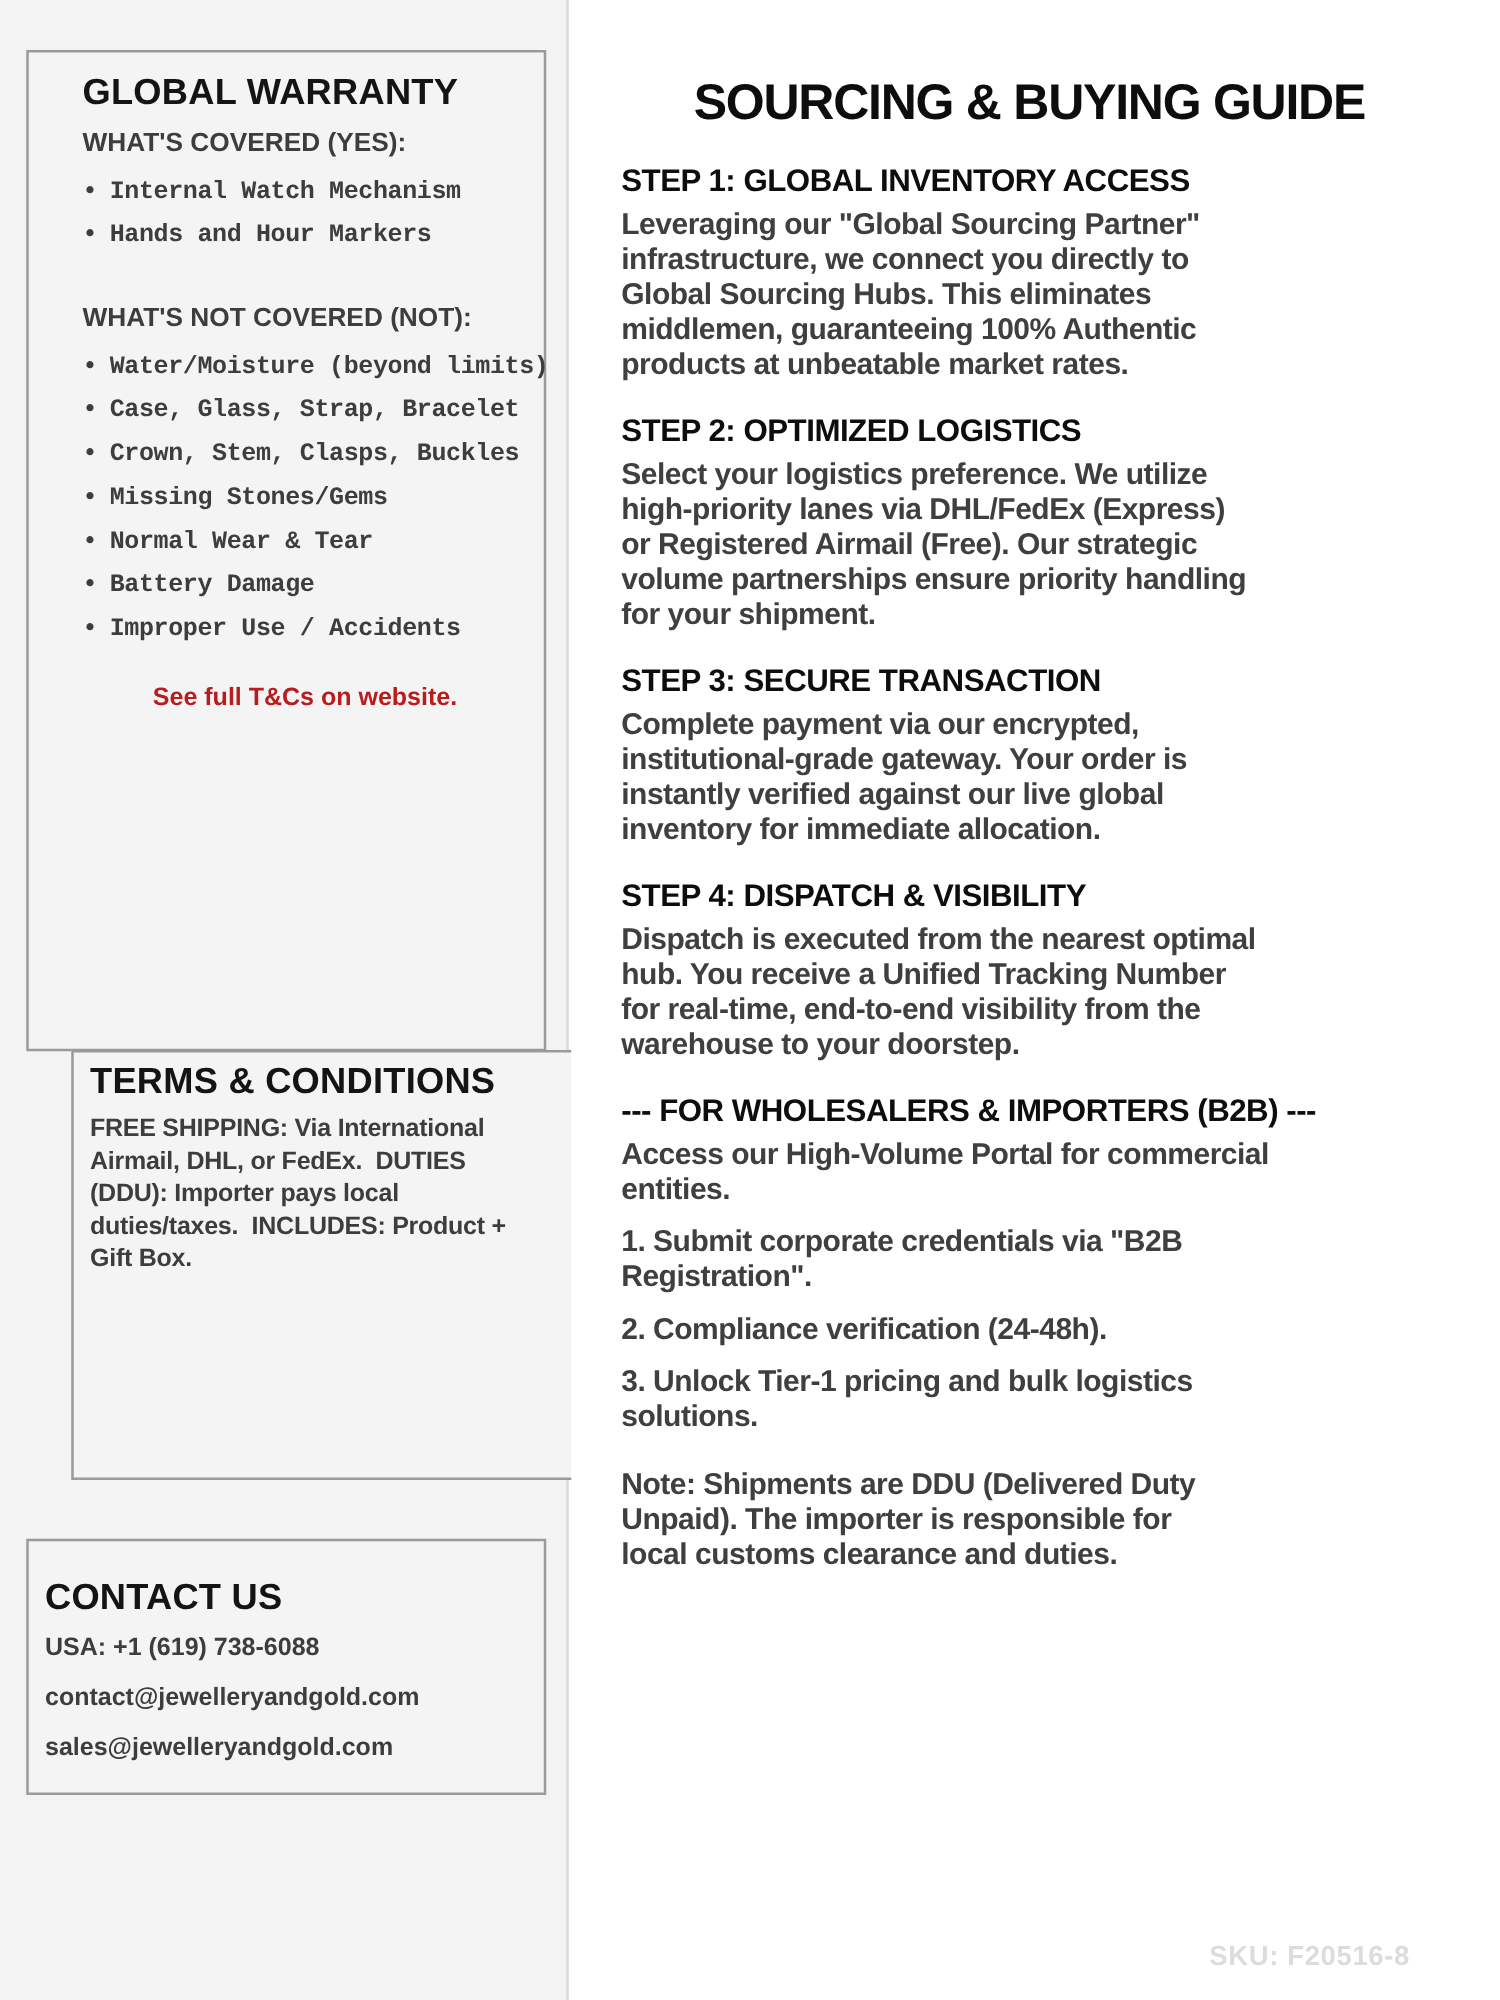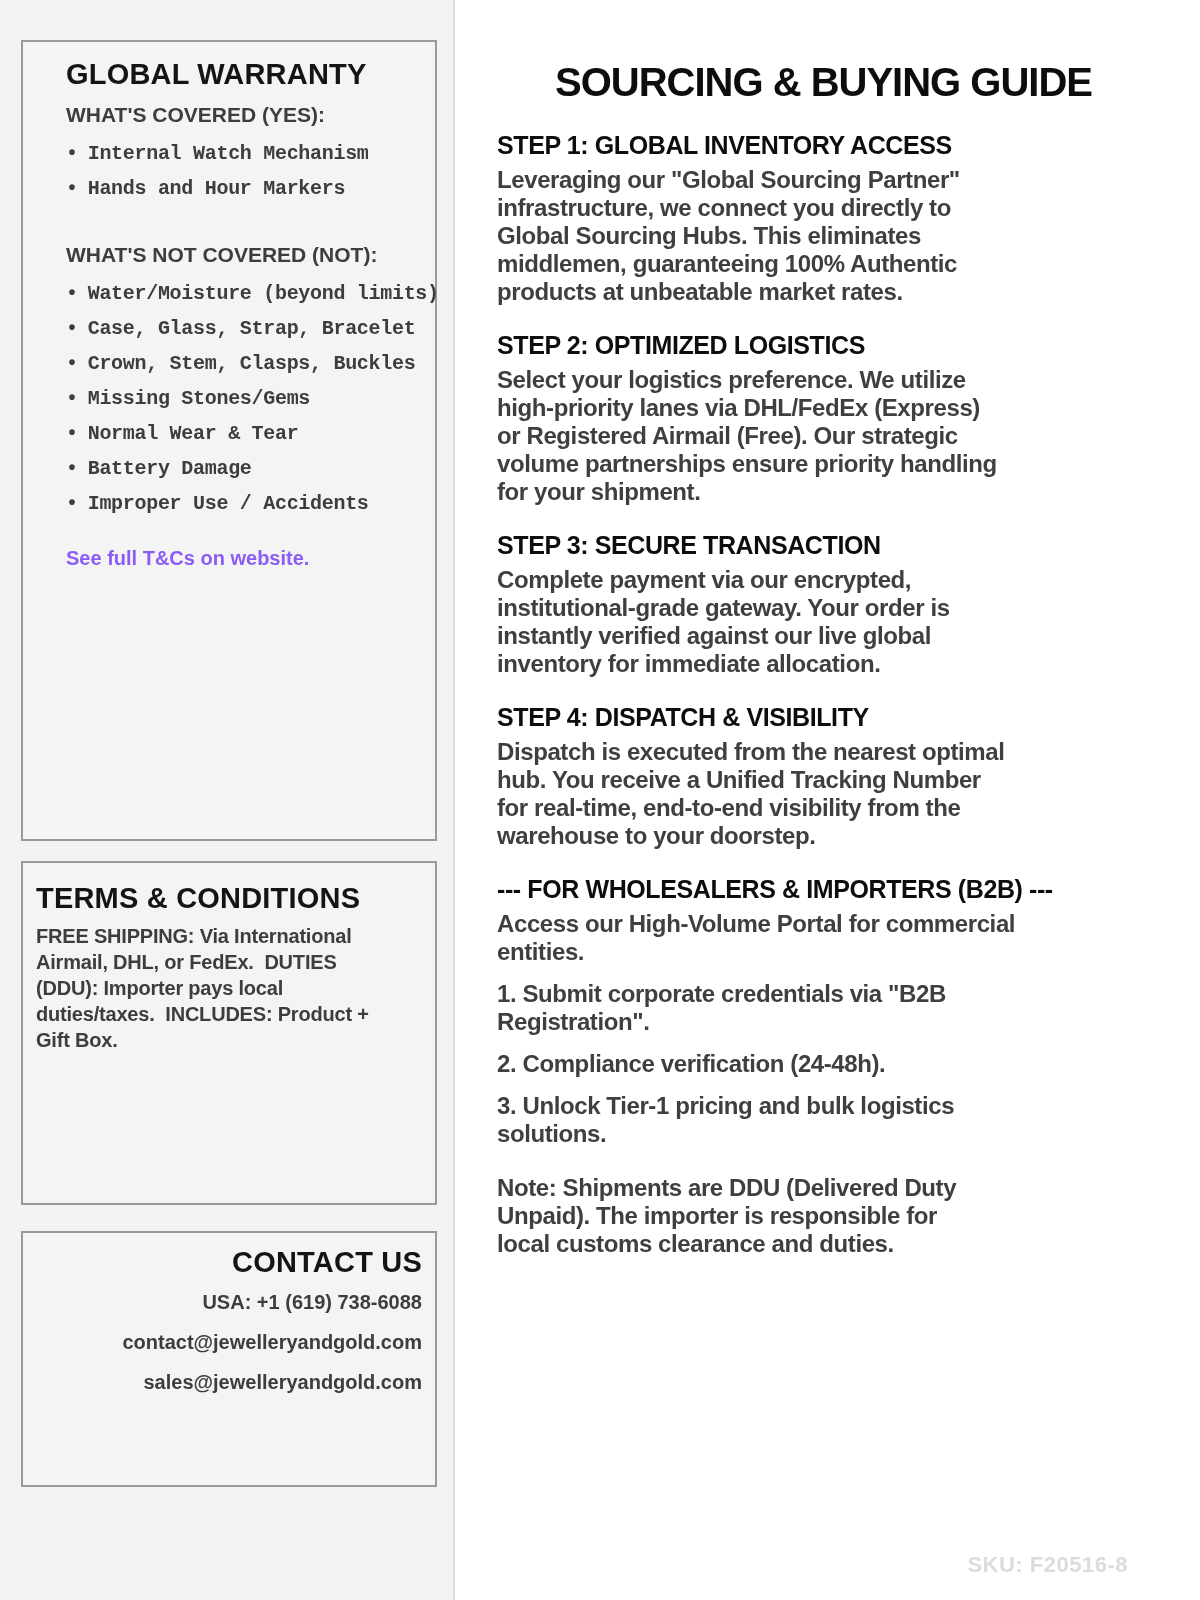--- a/index.html
+++ b/index.html
@@ -19,22 +19,22 @@
     background: #f3f3f3;
     border-right: 2px solid #dcdcdc;
   }
   .side-box {
     position: absolute; left: 21px; width: 416px;
     background: #f4f4f4;
     border: 2px solid #9a9a9a;
     padding: 16px 13px 0 13px;
   }
   .box-warranty { top: 40px;  height: 801px; padding-left: 43px; }
-  .box-terms    { top: 861px; height: 344px; padding-top: 18px; }
-  .box-contact  { top: 1231px; height: 256px; padding-top: 12px; text-align: right; }
+  .box-terms    { top: 840px; height: 344px; padding-top: 6px; margin-left: 36px; }
+  .box-contact  { top: 1231px; height: 205px; padding-top: 28px; }
 
   .side-title {
     font-size: 29px; font-weight: bold; color: #141414;
     letter-spacing: 0.2px; line-height: 32px;
   }
   .box-terms .side-title, .box-contact .side-title { line-height: 34px; }
 
   .side-subhead {
     font-size: 21px; font-weight: bold; color: #3d3d3d;
     line-height: 26px; margin-top: 12px;
@@ -43,22 +43,23 @@
 
   .side-list { margin-top: 8px; }
   .side-list .bullet {
     font-size: 20px; font-weight: bold; color: #3d3d3d;
     line-height: 35px; letter-spacing: -0.3px; white-space: nowrap; font-family: Liberation Mono, monospace;
   }
   .side-list .bullet::before { content: "\2022"; margin-right: 10px; }
 
   .side-footnote {
     margin-top: 24px;
-    font-size: 20px; font-weight: bold; color: #8b5cf6;
+    font-size: 20px; font-weight: bold; color: #b91c1c;
     line-height: 26px;
+    text-align: center;
   }
 
   .side-paragraph {
     margin-top: 8px;
     font-size: 20px; font-weight: bold; color: #3d3d3d;
     line-height: 26px; letter-spacing: -0.2px;
     white-space: pre;
   }
   .contact-line {
     margin-top: 10px; margin-bottom: 14px;

